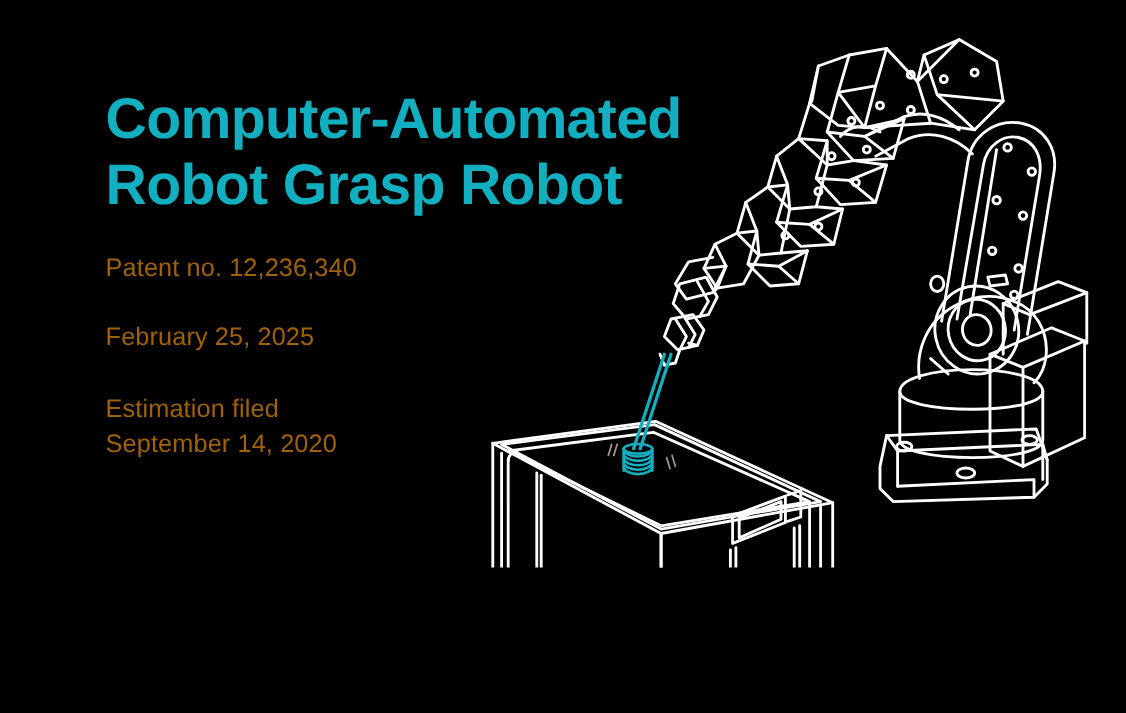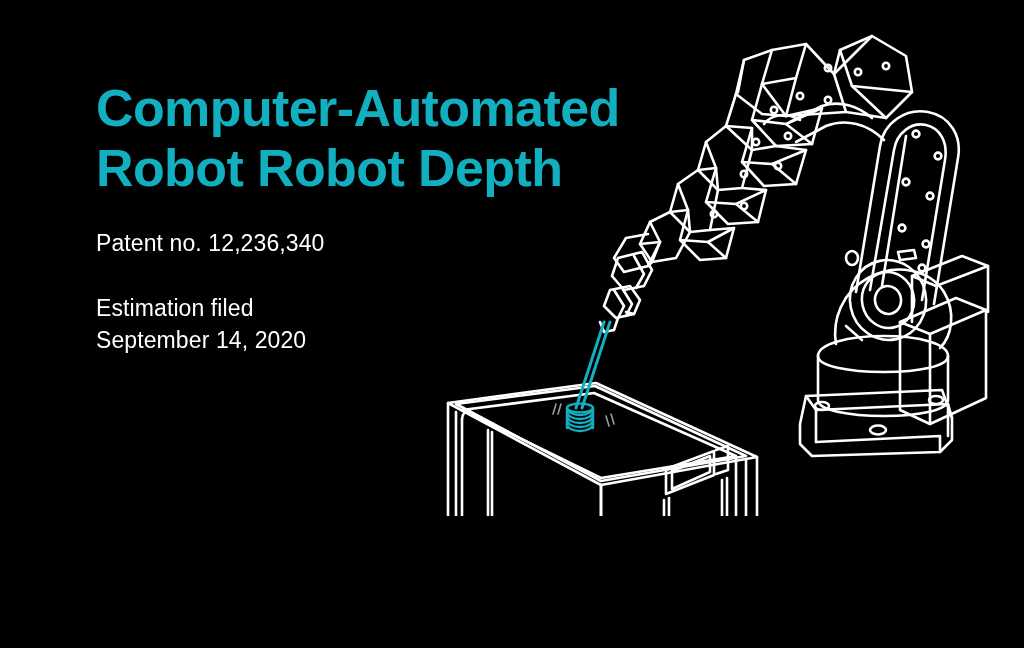--- a/index.html
+++ b/index.html
@@ -15,21 +15,21 @@
     font-size:52px;
     line-height:60px;
     font-weight:bold;
     letter-spacing:-0.6px;
     margin:0 0 0 0;
   }
   #title .tline{display:block;white-space:pre;}
 
   .meta-group{margin-top:0;}
   .meta-line{
-    color:#ffffff;
+    color:#a16207;
     font-size:23px;
     line-height:32px;
     font-weight:400;
     white-space:pre;
     letter-spacing:0.1px;
   }
   #patent-no-block{margin-top:29px;}
   #issue-block{margin-top:31px;}
   #filed-block{margin-top:33px;}
 </style>
@@ -226,28 +226,29 @@
       <path d="M561 404 L558 414"></path>
       <path d="M606 416 L609 426"></path>
       <path d="M611 414 L614 424"></path>
     </g>
   </svg>
 
   <div id="text-block">
 
     <h1 id="title">
       <span class="tline">Computer-Automated</span>
-      <span class="tline">Robot Robot Depth</span>
+      <span class="tline">Robot Grasp Robot</span>
     </h1>
 
     <div id="patent-no-block" class="meta-group">
       <div class="meta-line">Patent no. 12,236,340</div>
     </div>
 
     <div id="issue-block" class="meta-group">
+      <div class="meta-line">February 25, 2025</div>
     </div>
 
     <div id="filed-block" class="meta-group">
       <div class="meta-line">Estimation filed</div>
       <div class="meta-line">September 14, 2020</div>
     </div>
 
   </div>
 </div>
 

